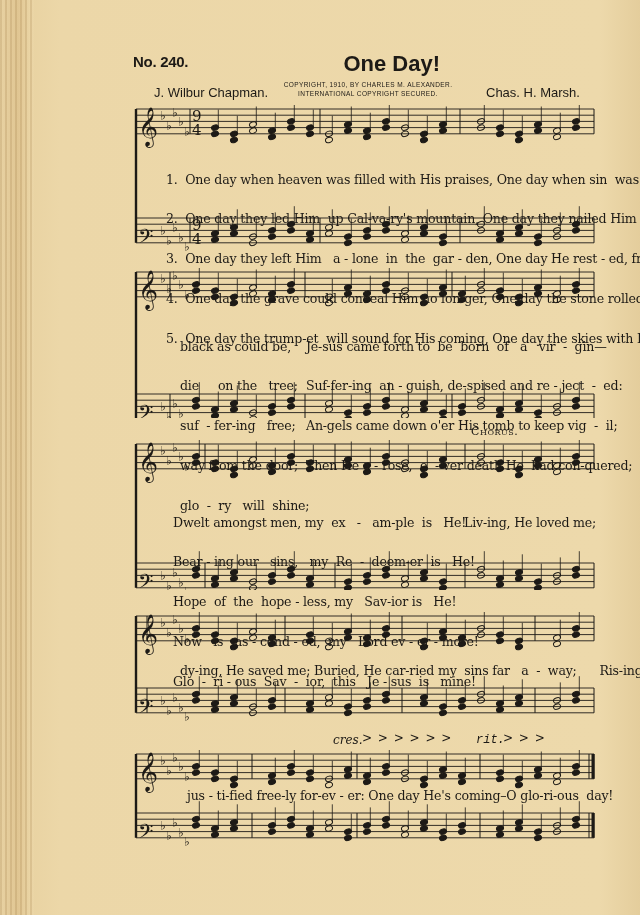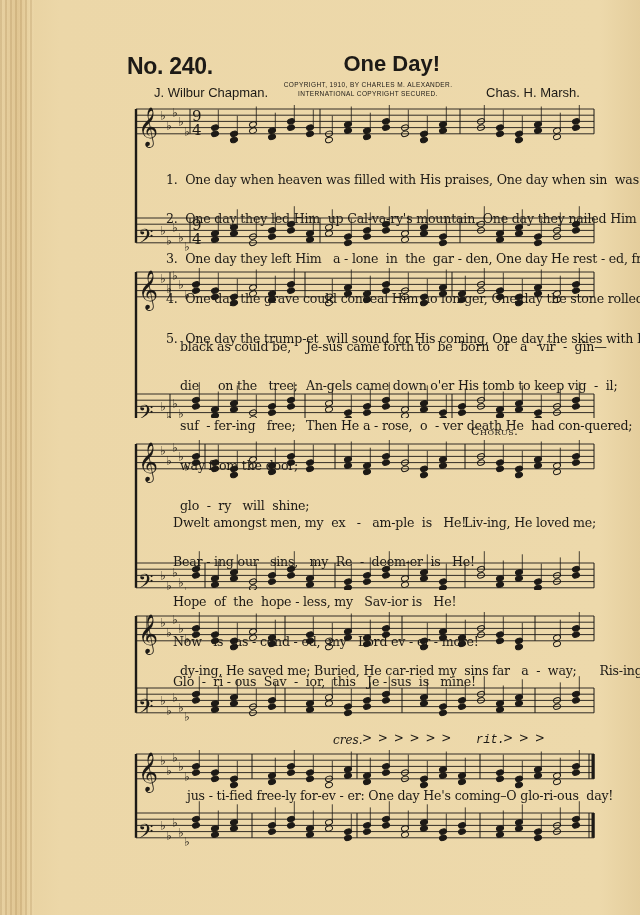--- a/index.html
+++ b/index.html
@@ -4,21 +4,21 @@
 <style>
   html, body { margin:0; padding:0; }
   body {
     width:640px; height:915px; overflow:hidden; position:relative;
     background: linear-gradient(90deg, #e6cf9f 0px, #dcc08b 18px, #e9d3a2 30px, #ecd7a8 60px, #edd9ab 600px, #e4cd9c 640px);
     font-family: "DejaVu Serif", "Liberation Serif", serif;
     color:#1d1a16;
   }
   .spine { position:absolute; left:0; top:0; width:34px; height:915px;
     background: repeating-linear-gradient(90deg, rgba(190,160,110,.35) 0 2px, rgba(240,220,175,.2) 2px 5px); }
-  .hdr-no { position:absolute; left:127px; top:53px; font-family:"Liberation Sans", sans-serif; font-weight:bold; font-size:23px; letter-spacing:-0.3px; }
+  .hdr-no { position:absolute; left:133px; top:53px; font-family:"Liberation Sans", sans-serif; font-weight:bold; font-size:15px; letter-spacing:-0.3px; }
   .hdr-title { position:absolute; left:300px; top:51px; width:140px; text-align:right; font-family:"Liberation Sans", sans-serif; font-weight:bold; font-size:22px; }
   .author { position:absolute; top:85px; font-family:"Liberation Sans", sans-serif; font-size:13px; }
   .author.left { left:154px; } .author.right { left:486px; }
   .copy { position:absolute; left:268px; width:200px; text-align:center; font-family:"Liberation Sans", sans-serif; font-size:6.5px; letter-spacing:.4px; line-height:9px; top:80px; }
   .system { position:absolute; left:134px; width:462px; }
   .system svg { position:absolute; left:0; top:0; }
   .lyrics { position:absolute; font-size:12.6px; line-height:13.3px; white-space:pre; letter-spacing:-0.2px; }
   .marking { position:absolute; font-style:italic; font-size:12px; }
   .chorus { position:absolute; left:471px; top:425px; font-size:11px; font-variant:small-caps; letter-spacing:.5px; }
 </style>
@@ -354,20 +354,21 @@
   </div>
 <div class="lyrics" style="left:172px;top:313px;margin-left:8px;">
   <div>black as could be,</div>
   <div>die     on the   tree;</div>
   <div>suf  - fer-ing   free;</div>
   <div>way from the door;</div>
   <div>glo  -  ry   will  shine;</div>
 </div>
 <div class="lyrics" style="left:306px;top:313px;">
   <div>Je-sus came forth to  be  born  of   a   vir  -  gin—</div>
+  <div>Suf-fer-ing  an - guish, de-spised and re - ject  -  ed:</div>
   <div>An-gels came down o'er His tomb to keep vig  -  il;</div>
   <div>Then He a - rose,  o  - ver death He  had con-quered;</div>
 </div>
 
 <div class="chorus">Chorus.</div>
 
 <div class="system" style="top:440px;height:150px;">
     <svg width="462" height="150">
       <line x1="2" y1="4" x2="460" y2="4" stroke="#1d1a16" stroke-width="0.9"></line>
       <line x1="2" y1="10.2" x2="460" y2="10.2" stroke="#1d1a16" stroke-width="0.9"></line>

